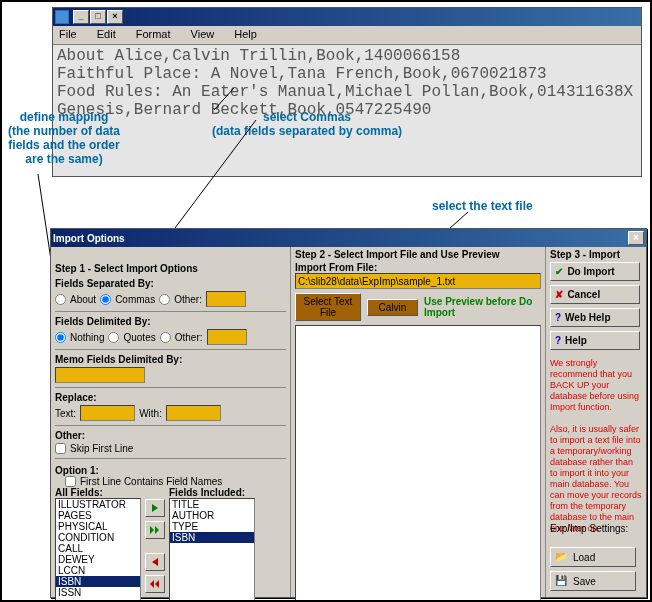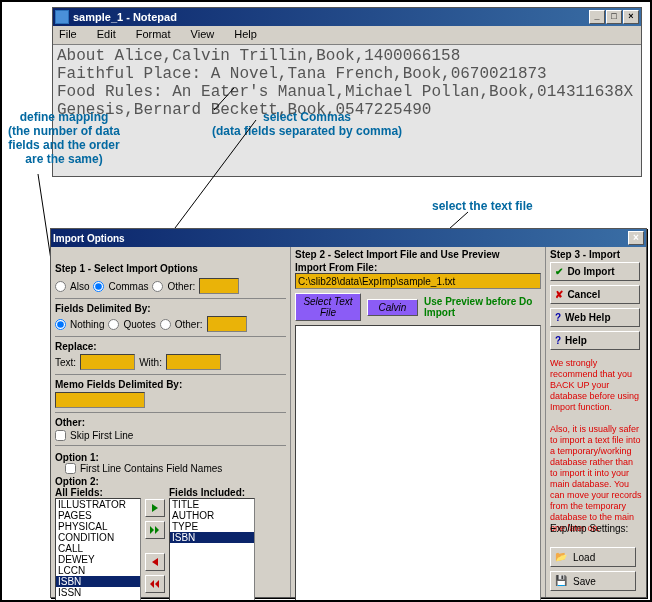--- a/index.html
+++ b/index.html
@@ -21,40 +21,39 @@
 .columns { display: flex; height: calc(100% - 18px); }
 .col1 { width: 240px; padding: 16px 4px; border-right: 1px solid #888; }
 .col2 { flex: 1; padding: 2px 4px; border-right: 1px solid #888; }
 .col3 { width: 100px; padding: 2px 4px; }
 .stephead { font-size: 10px; font-weight: bold; margin-bottom: 2px; }
 .grp { border-bottom: 1px solid #888; padding: 2px 0 4px 0; margin-bottom: 2px; }
 .grplabel { font-size: 10px; font-weight: bold; margin-bottom: 2px; }
 .row { display: flex; align-items: center; gap: 4px; font-size: 10px; }
 input[type="radio"], input[type="checkbox"] { width: 11px; height: 11px; }
 input[type="text"] { border: 1px solid #808080; border-top-color:#404040; border-left-color:#404040; background: #eab308; height: 16px; font-size: 10px; padding: 0 2px; }
-.btn { background: #8b5cf6; border: 1px solid #fff; border-right-color:#555; border-bottom-color:#555; font-size: 10px; padding: 2px 4px; cursor: pointer; text-align: center; font-style: italic; }
+.btn { background: #a16207; border: 1px solid #fff; border-right-color:#555; border-bottom-color:#555; font-size: 10px; padding: 2px 4px; cursor: pointer; text-align: center; }
 .listbox { background: #fff; border: 1px solid #808080; border-top-color:#404040; border-left-color:#404040; font-size: 10px; overflow-y: scroll; }
 .listbox div { padding: 0 2px; cursor:pointer; }
 .listbox .sel { background: #0a246a; color: #fff; }
 .arrowbtn { width: 20px; height: 18px; background: #d4d0c8; border: 1px solid #fff; border-right-color:#555; border-bottom-color:#555; display: flex; align-items: center; justify-content: center; cursor:pointer; }
 .mapping { display: flex; gap: 4px; }
 .arrowcol { display: flex; flex-direction: column; gap: 4px; padding-top: 12px; }
 .whitebox { background: #fff; border: 1px solid #808080; border-top-color:#404040; border-left-color:#404040; }
 .btn3 { display: flex; align-items: center; gap: 4px; background: #d4d0c8; border: 1px solid #fff; border-right-color:#555; border-bottom-color:#555; padding: 3px 4px; font-size: 10px; cursor: pointer; width: 90px; margin-bottom: 4px; font-weight: bold;}
 .warn { color: #d00; font-size: 9px; line-height: 11px; margin-top: 8px; }
 .icon-sq { width: 14px; height: 12px; display:inline-block;}
 .green-t { color: #008000; font-size: 10px; font-weight: bold; }
 </style>
 </head>
 <body>
 
 <div class="notepad">
   <div class="titlebar">
     <span class="icon"></span>
-    <span class="title">sample_1 - Notepad</span>
     <div class="winbtns">
       <div class="winbtn">_</div>
       <div class="winbtn">□</div>
       <div class="winbtn">×</div>
     </div>
   </div>
   <div class="menubar">
     <span>File</span>
     <span>Edit</span>
     <span>Format</span>
@@ -86,69 +85,69 @@
 <div class="import">
   <div class="titlebar">
     <span class="title">Import Options</span>
     <div class="closex">×</div>
   </div>
   <div class="columns">
 
     <div class="col1">
       <div class="stephead">Step 1 - Select Import Options</div>
       <div class="grp">
-        <div class="row">
-          <input type="radio" style="">
-            <span>Also</span>
+        <div class="grplabel">Fields Separated By:</div>
+        <div class="row">
+          <input type="radio" style="">
+            <span>About</span>
           <input type="radio" checked="" style="">
             <span>Commas</span>
           <input type="radio" style="">
             <span>Other:</span>
           <input type="text" style="width: 40px;" value="">
         </div>
       </div>
       <div class="grp">
         <div class="grplabel">Fields Delimited By:</div>
         <div class="row">
           <input type="radio" checked="" style="">
             <span>Nothing</span>
           <input type="radio" style="">
             <span>Quotes</span>
           <input type="radio" style="">
             <span>Other:</span>
           <input type="text" style="width: 40px;" value="">
         </div>
+      </div>
+      <div class="grp">
+        <div class="grplabel">Memo Fields Delimited By:</div>
+        <input type="text" style="width: 90px;" value="">
       </div>
       <div class="grp">
         <div class="grplabel">Replace:</div>
         <div class="row">
           <span>Text:</span>
           <input type="text" style="width: 55px;" value="">
           <span>With:</span>
           <input type="text" style="width: 55px;" value="">
         </div>
-      </div>
-      <div class="grp">
-        <div class="grplabel">Memo Fields Delimited By:</div>
-        <input type="text" style="width: 90px;" value="">
       </div>
       <div class="grp">
         <div class="grplabel">Other:</div>
         <div class="row">
             <input type="checkbox" style="">
             <span>Skip First Line</span>
           </div>
       </div>
       <div style="padding-top:2px">
         <div style="font-size:10px;font-weight:bold;margin-top:2px">Option 1:</div>
         <div class="row" style="padding-left:10px">
             <input type="checkbox" style="">
             <span>First Line Contains Field Names</span>
           </div>
-        <div style="font-size:10px;font-weight:bold;margin-top:2px">Option 2:</div>
         <div class="mapping">
           <div style="width:86px">
             <div style="font-size:10px;font-weight:bold">All Fields:</div>
             <div class="listbox" id="allfields" style="height:140px">
                 <div>ILLUSTRATOR</div>
                 <div>PAGES</div>
                 <div>PHYSICAL</div>
                 <div>CONDITION</div>
                 <div>CALL</div>
                 <div>DEWEY</div>

